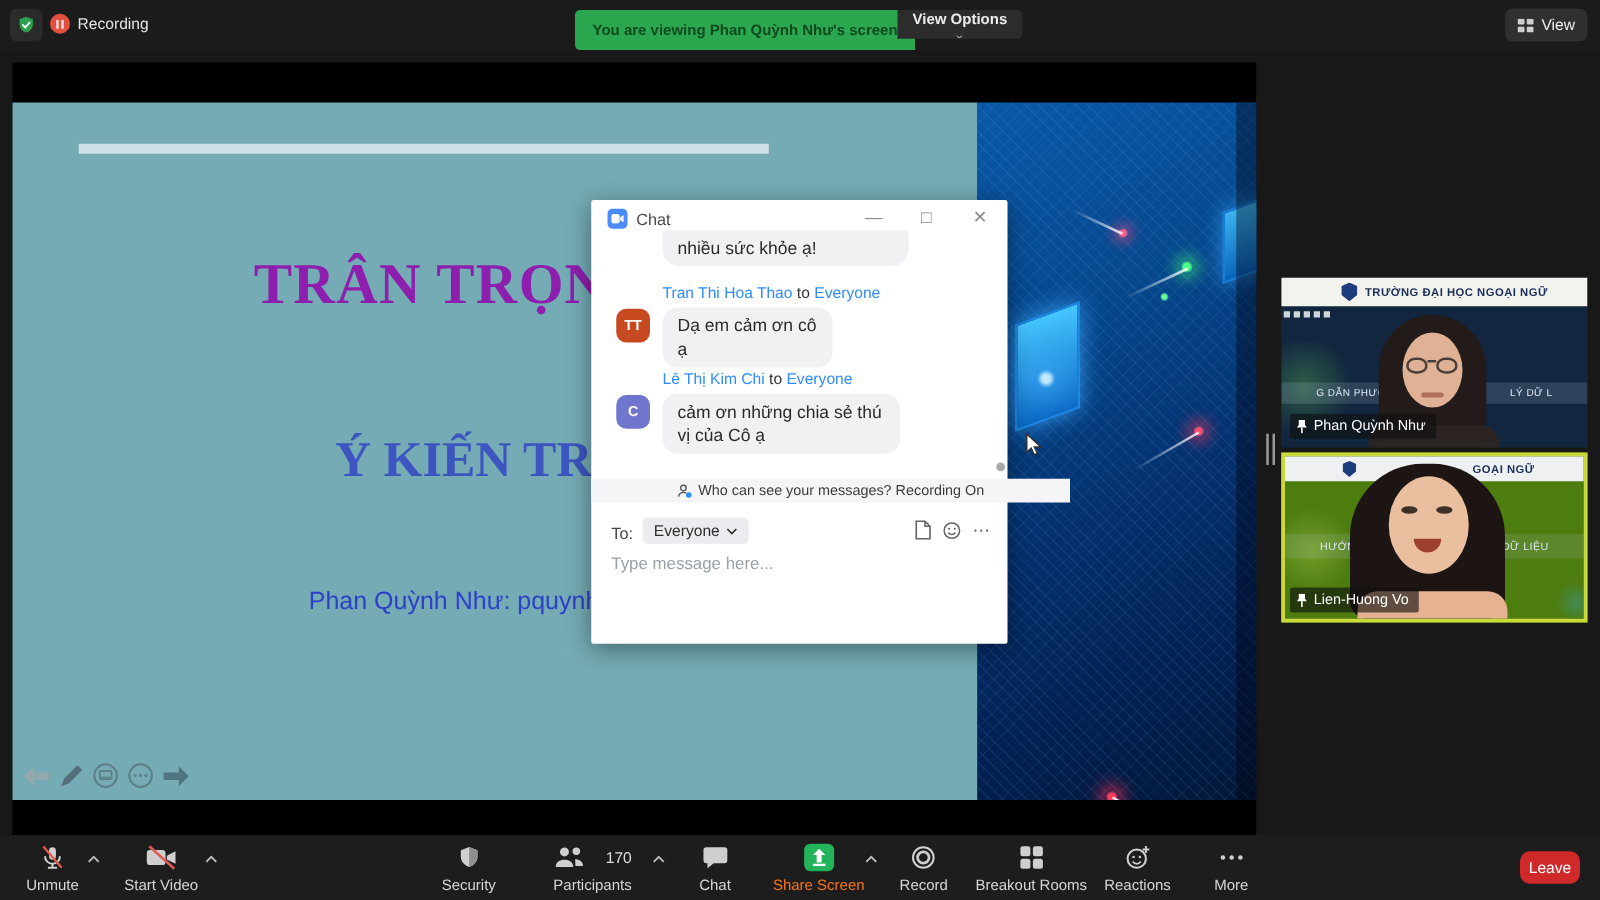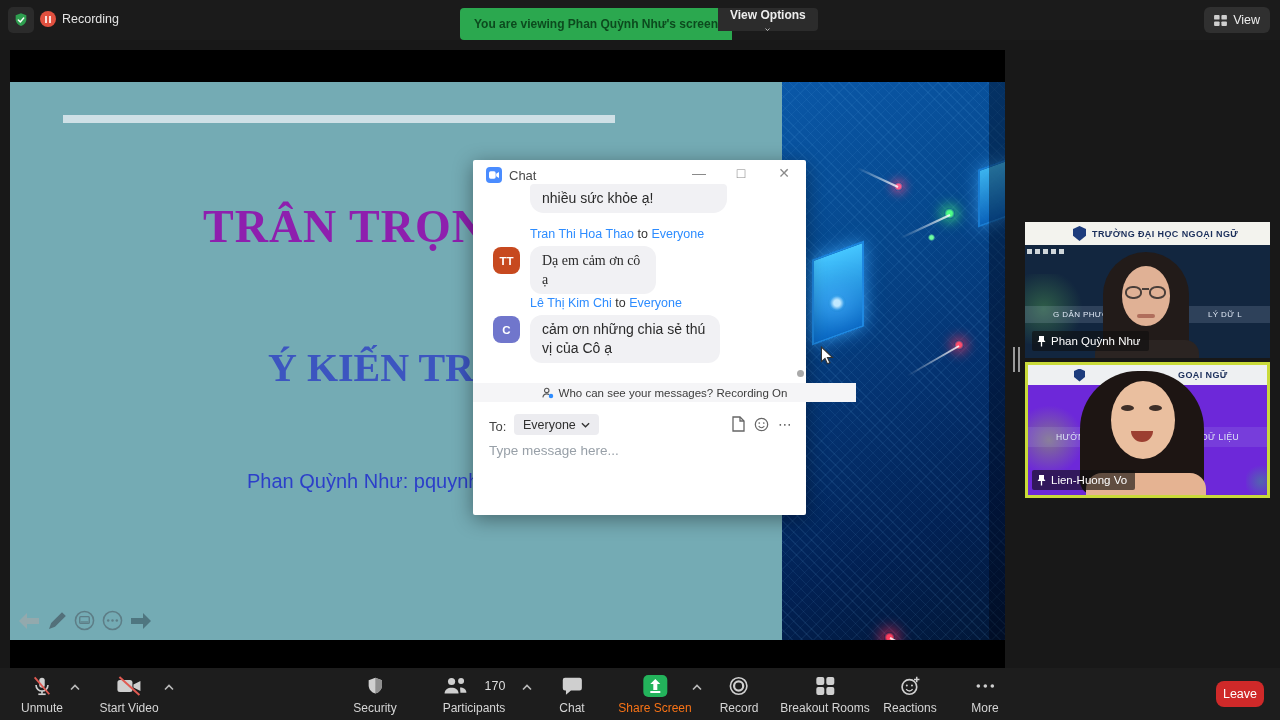--- a/index.html
+++ b/index.html
@@ -207,21 +207,21 @@
       </div>
       <div class="name-tag">
         <svg width="9" height="11" viewBox="0 0 9 11">
             <path d="M2 0h5v4l1.5 2h-8L2 4z" fill="#fff"></path>
             <line x1="4.5" y1="6" x2="4.5" y2="10.5" stroke="#fff" stroke-width="1.3"></line>
           </svg>
         <span>Phan Quỳnh Như</span>
       </div>
     </div>
 
-    <div class="tile" style="left:1025px; top:322px; border:3px solid #C9DA3A; background:#6d28d9;">
+    <div class="tile" style="left:1025px; top:322px; border:3px solid #C9DA3A; background:#4d7c0f;">
       <div class="tile-banner" style="height:20px; background:#eef0f2;">
         <span style="display:flex; margin-left:40px; align-items:center;">
             <span class="uni-shield" style="width:11px; height:13px;"></span>
           </span>
         <span class="tile-banner-text" style="position:absolute; left:150px;">GOẠI NGỮ</span>
       </div>
       <div class="abs" style="left:-14px; top:40px; width:70px; height:70px; background:radial-gradient(circle,rgba(150,190,70,.5),rgba(60,90,30,0) 70%);"></div>
       <div class="tile-band" style="top:62px; height:20px; background:rgba(190,210,235,.13);">
         <span style="font-size:8.5px;">HƯỚNG DẪ</span>
         <span style="font-size:8.5px;">XỬ LÝ DỮ LIỆU</span>
@@ -263,21 +263,21 @@
     <div class="bubble" style="left:57px; top:24px; width:197px; border-radius:4px 4px 14px 14px;"><span>nhiều sức khỏe ạ!</span></div>
 
     <div class="sender-line" style="left:57px; top:67px;">
       <span class="blue">Tran Thi Hoa Thao</span>
       <span>to</span>
       <span class="blue">Everyone</span>
     </div>
     <div class="chat-avatar" style="left:20px; top:87px; background:#C7491F;">
         <span>TT</span>
       </div>
-    <div class="bubble" style="left:57px; top:86px; width:126px;font-family:Liberation Serif, serif;"><span>Dạ em cảm ơn cô ạ</span></div>
+    <div class="bubble" style="left:57px; top:86px; width:136px;"><span>Dạ em cảm ơn cô ạ</span></div>
 
     <div class="sender-line" style="left:57px; top:136px;">
       <span class="blue">Lê Thị Kim Chi</span>
       <span>to</span>
       <span class="blue">Everyone</span>
     </div>
     <div class="chat-avatar" style="left:20px; top:156px; background:#7076CC;">
         <span>C</span>
       </div>
     <div class="bubble" style="left:57px; top:155px; width:190px;"><span>cảm ơn những chia sẻ thú vị của Cô ạ</span></div>

